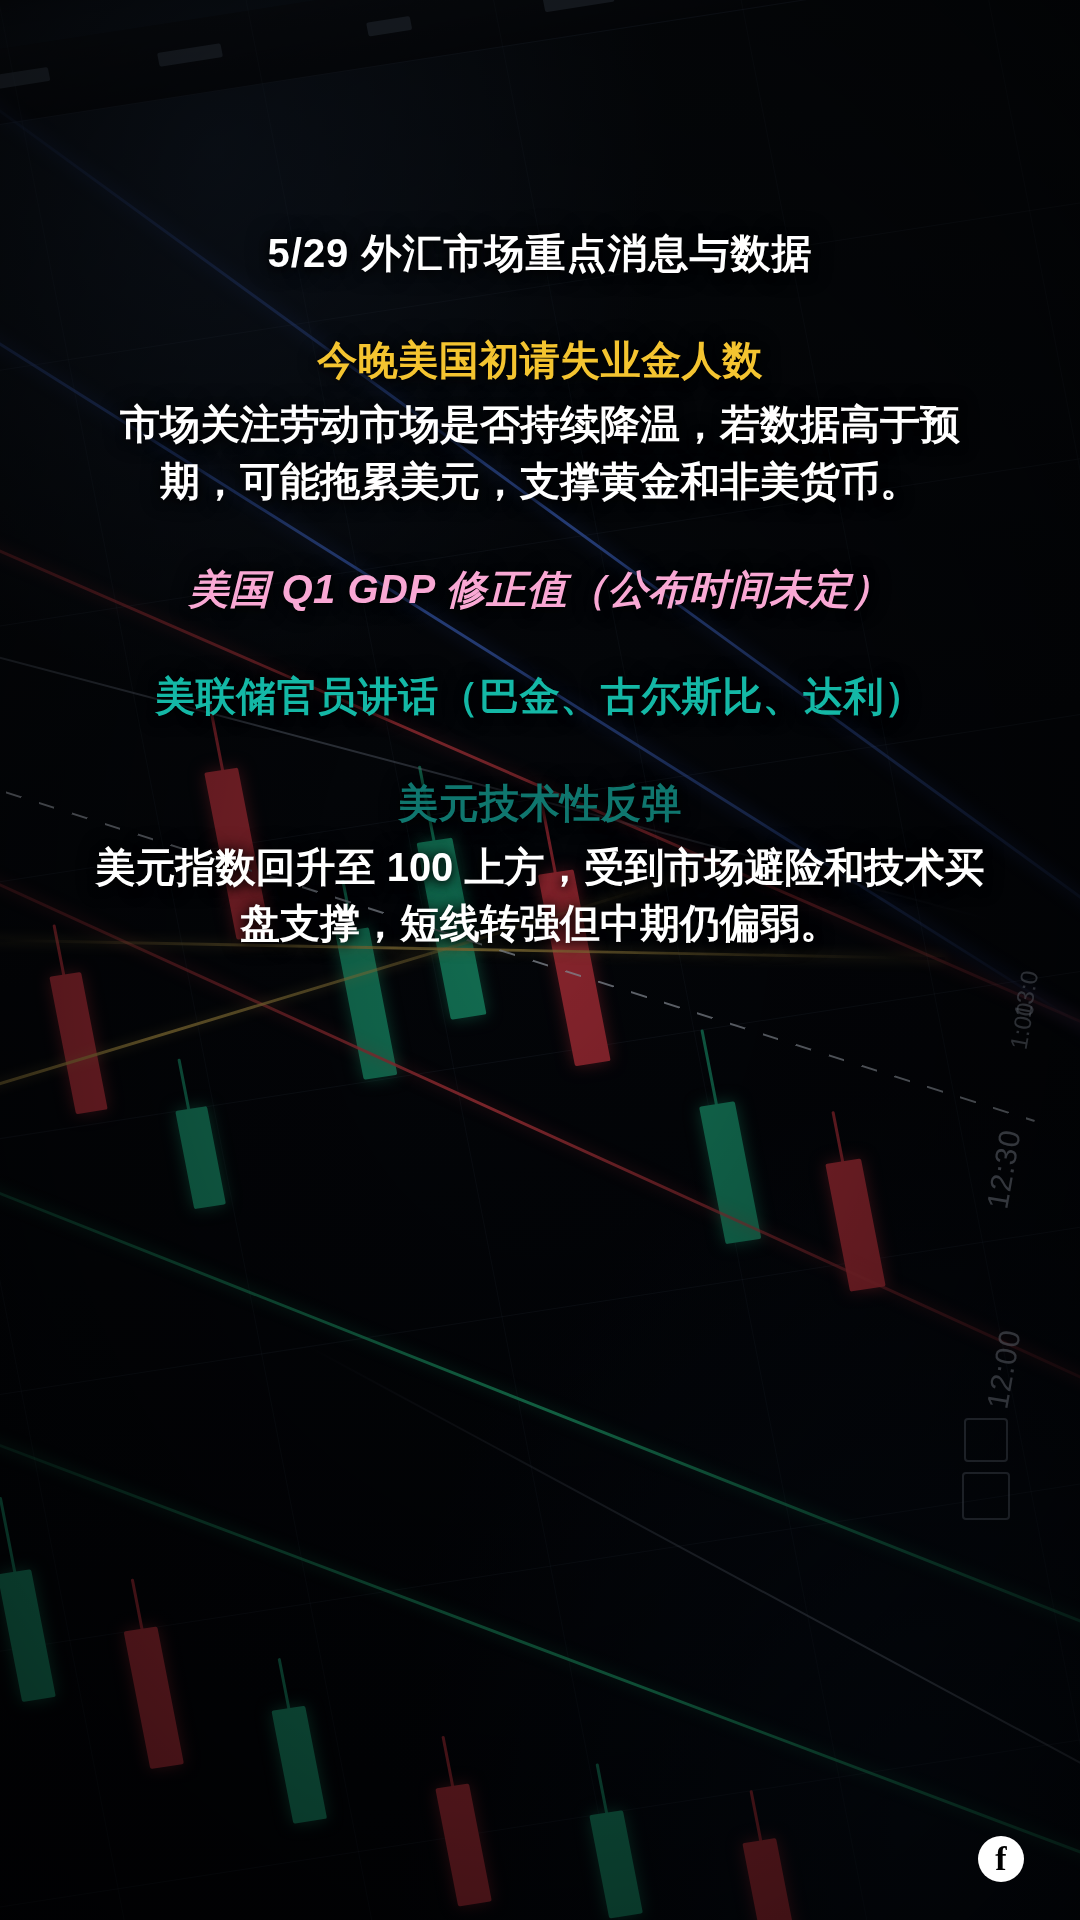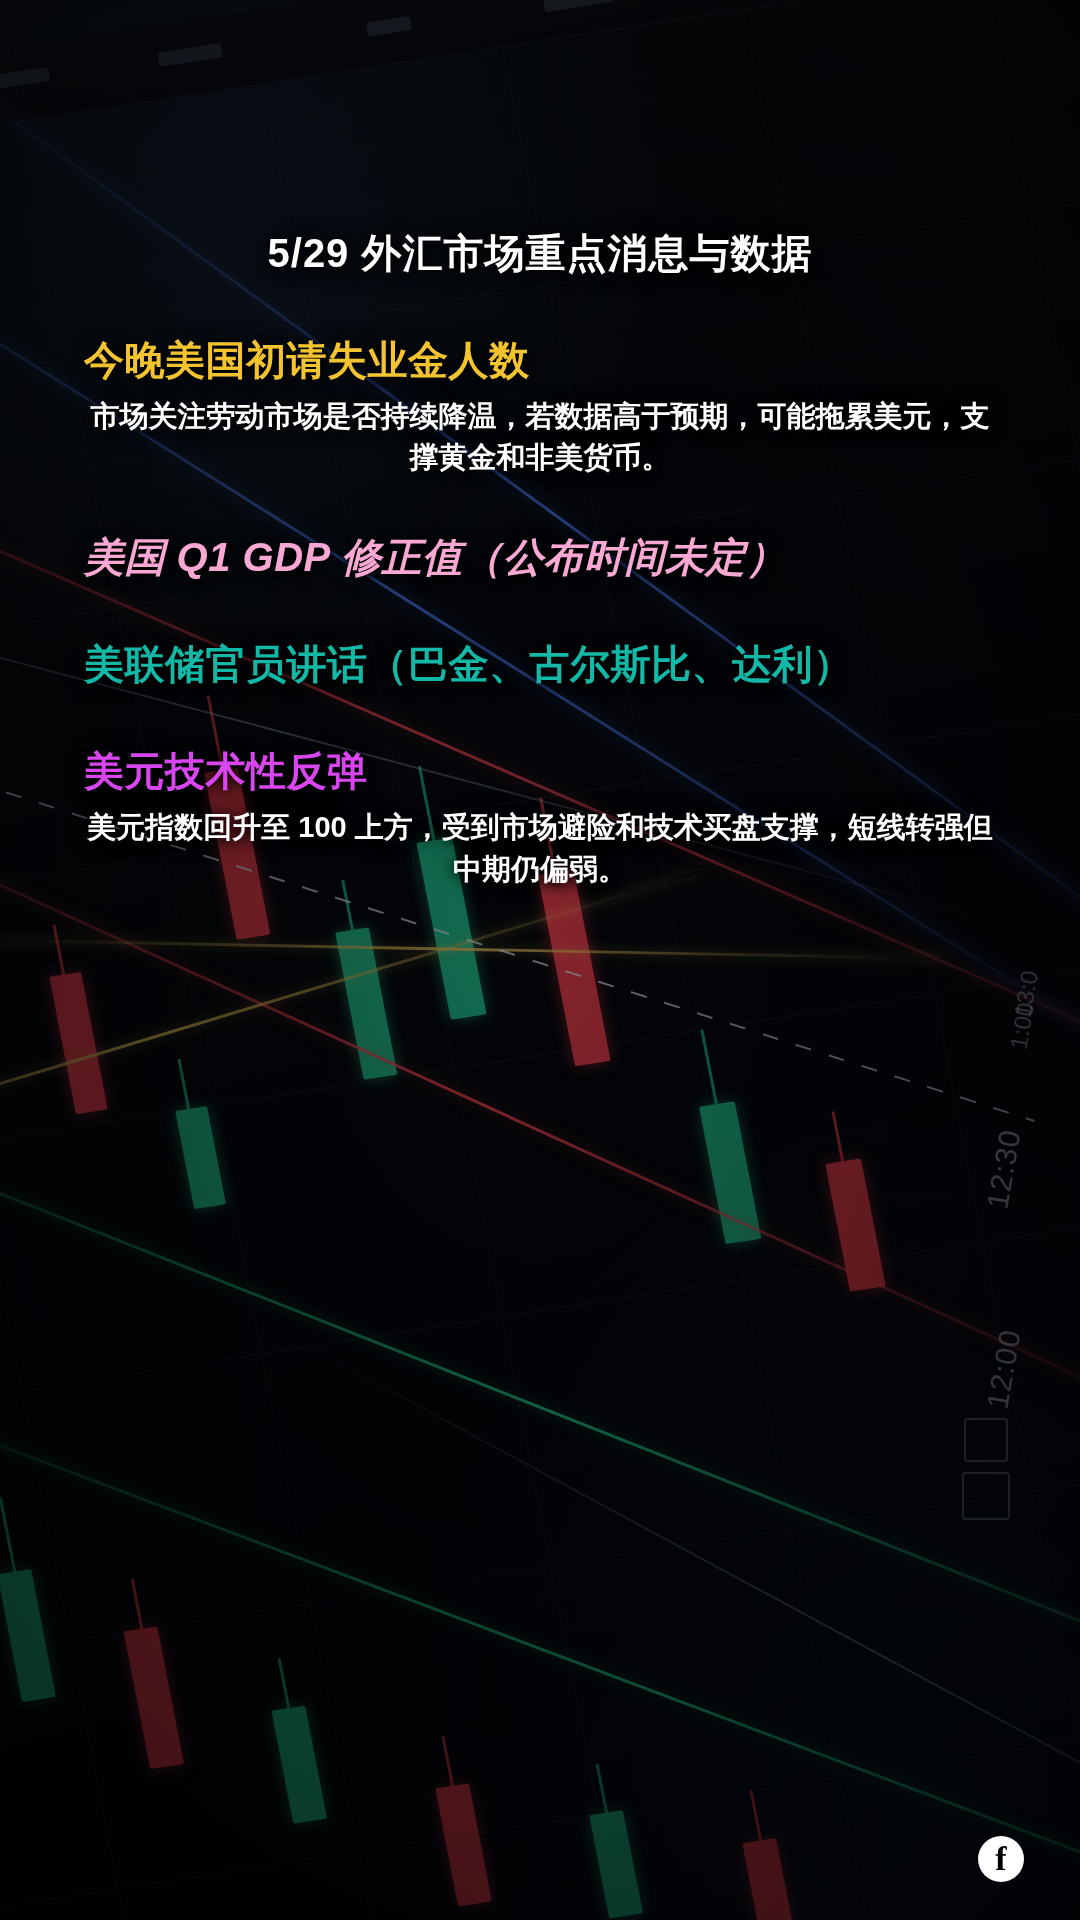--- a/index.html
+++ b/index.html
@@ -157,31 +157,32 @@
     padding-top: 218px;
     text-align: center;
     font-size: 40px;
     font-weight: 700;
     letter-spacing: 1px;
     color: #ffffff;
     text-shadow: 0 2px 10px rgba(0,0,0,0.95), 0 0 22px rgba(0,0,0,0.8);
   }
   .section { margin-top: 52px; }
   .sec-head {
+    text-align: center;
     font-size: 40px;
     font-weight: 700;
     color: #f4c430;
     letter-spacing: 0.5px;
     text-shadow: 0 2px 10px rgba(0,0,0,0.95), 0 0 20px rgba(0,0,0,0.75);
     margin-bottom: 8px;
   }
   .sec-head.white { color: #ffffff; }
   .sec-body {
     text-align: center;
-    font-size: 29px;
+    font-size: 40px;
     font-weight: 700;
     line-height: 1.42;
     color: #ffffff;
     text-shadow: 0 2px 10px rgba(0,0,0,0.95), 0 0 20px rgba(0,0,0,0.8);
   }
 
   
   .footer {
     position: absolute;
     right: 56px;
@@ -320,21 +321,21 @@
     <div class="section">
       <div class="sec-head" style="color: #f9a8d4; font-style: italic;">美国 Q1 GDP 修正值（公布时间未定）</div>
     </div>
 
     <div class="section">
       <div class="sec-head white" style="color: #14b8a6;">美联储官员讲话（巴金、古尔斯比、达利）</div>
     </div>
 
 
     <div class="section">
-      <div class="sec-head" style="color: #d946ef;">美元技术性反弹</div>
+      <div class="sec-head" style="color: #0f766e;">美元技术性反弹</div>
       <div class="sec-body">美元指数回升至 100 上方，受到市场避险和技术买盘支撑，短线转强但中期仍偏弱。</div>
     </div>
   </div>
 
   <div class="footer">
     <span class="fb-badge">f</span>
   </div>
 
 </div>
 

